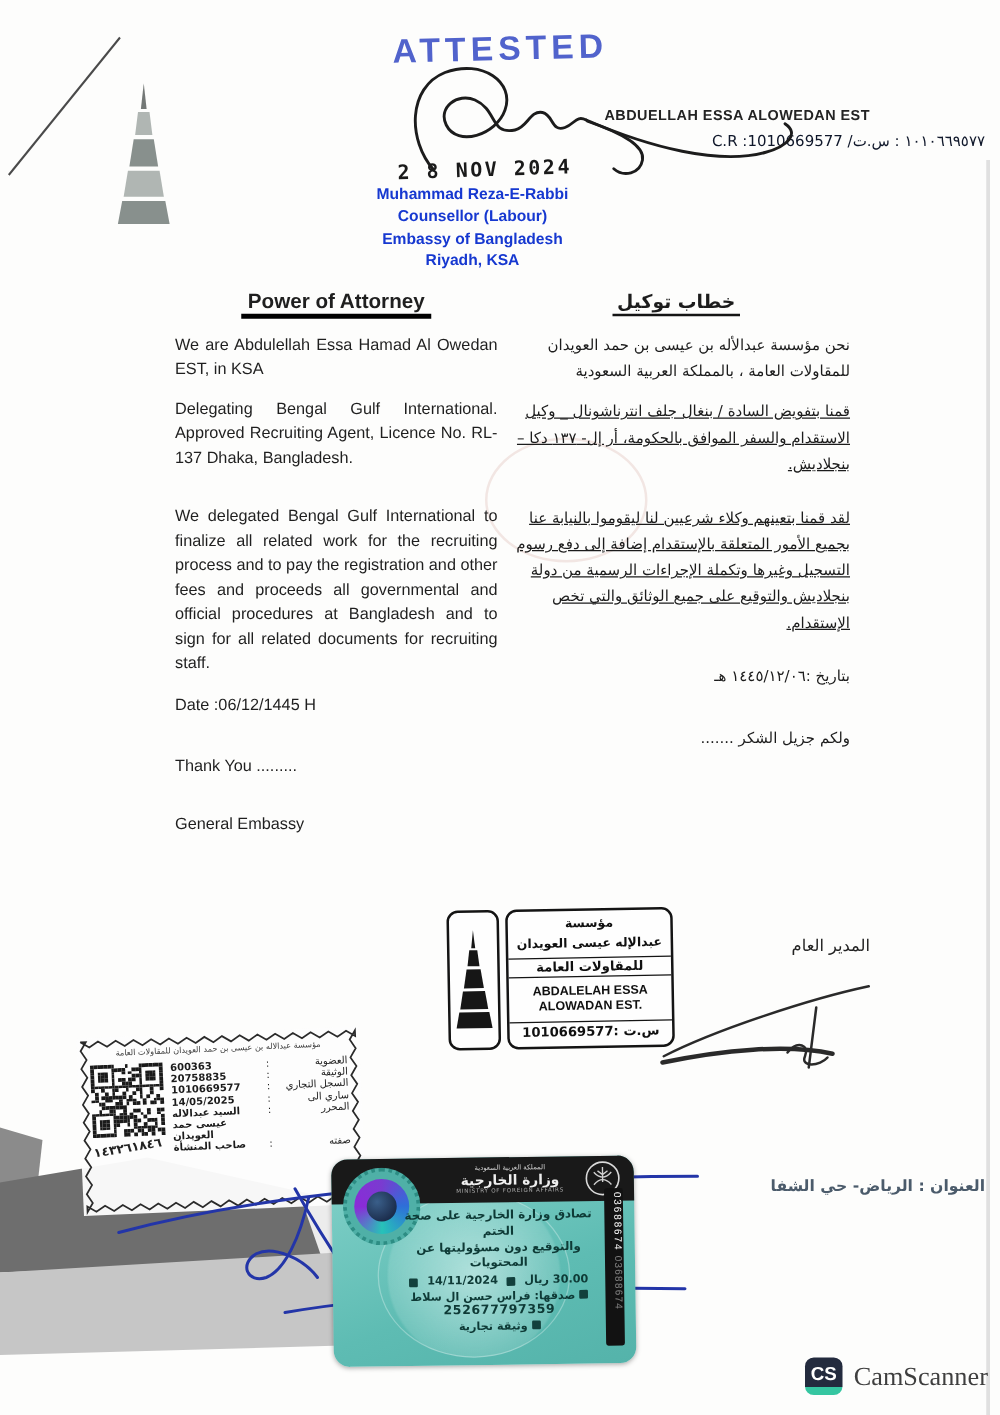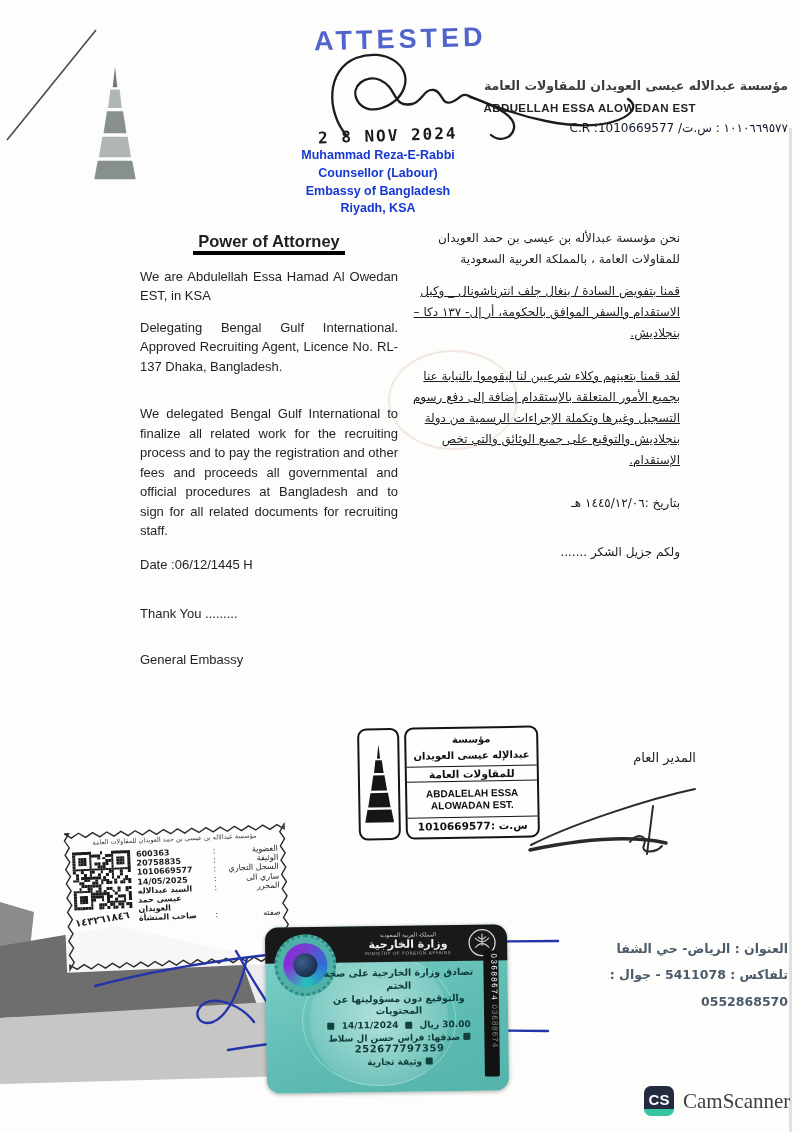--- a/index.html
+++ b/index.html
@@ -157,36 +157,36 @@
   <div class="abs attested">ATTESTED</div>
   <div class="abs date-stamp">2 8 NOV 2024</div>
   <div class="abs officer">
     <div>Muhammad Reza-E-Rabbi</div>
     <div>Counsellor (Labour)</div>
     <div>Embassy of Bangladesh</div>
     <div>Riyadh, KSA</div>
   </div>
 
   <div class="abs letterhead">
-    <div class="lh-ar">مؤسسة عبدالاله عيسى العويدان للمقاولات العامة</div>
     <div class="lh-en">ABDUELLAH ESSA ALOWEDAN EST</div>
     <div class="lh-cr" dir="ltr">C.R :1010669577 /١٠١٠٦٦٩٥٧٧ : س.ت</div>
   </div>
 
   <div class="abs col-en">
     <div class="title"><span>Power of Attorney</span></div>
     <p>We are Abdulellah Essa Hamad Al Owedan EST, in KSA</p>
     <p class="gap-lg">Delegating Bengal Gulf International. Approved Recruiting Agent, Licence No. RL-137 Dhaka, Bangladesh.</p>
     <p class="p3">We delegated Bengal Gulf International to finalize all related work for the recruiting process and to pay the registration and other fees and proceeds all governmental and official procedures at Bangladesh and to sign for all related documents for recruiting staff.</p>
     <p class="date-line">Date :06/12/1445 H</p>
     <p class="thanks">Thank You .........</p>
     <p>General Embassy</p>
   </div>
 
   <div class="abs col-ar">
+    <div class="title"><span>خطاب توكيل</span></div>
     <p>نحن مؤسسة عبدالأله بن عيسى بن حمد العويدان للمقاولات العامة ، بالمملكة العربية السعودية</p>
     <p class="gap-lg">قمنا بتفويض السادة / بنغال جلف انترناشونال _ وكيل الاستقدام والسفر الموافق بالحكومة، أر إل- ١٣٧ دكا – بنجلاديش.</p>
     <p class="gap-lg">لقد قمنا بتعينهم وكلاء شرعيين لنا ليقوموا بالنيابة عنا بجميع الأمور المتعلقة بالإستقدام إضافة إلى دفع رسوم التسجيل وغيرها وتكملة الإجراءات الرسمية من دولة بنجلاديش والتوقيع على جميع الوثائق والتي تخص الإستقدام.</p>
     <p class="date-line">بتاريخ :١٤٤٥/١٢/٠٦ هـ</p>
     <p>ولكم جزيل الشكر .......</p>
   </div>
   <div class="abs ar-signoff">المدير العام</div>
 
   <div class="abs cstamp">
     <div class="cs-left">
@@ -761,21 +761,20 @@
       </div>
     </div>
     <div class="serial">
       <span>03688674</span>
       <span class="faint">03688674</span>
     </div>
   </div>
 
   <div class="abs footer">
     <div>العنوان : الرياض- حي الشفا</div>
-    <div>تلفاكس : 5411078 - جوال : 0552868570</div>
   </div>
 
   <div class="abs cams">
     <div class="cs-badge">CS</div>
     <div class="cs-label">CamScanner</div>
   </div>
 
 </div>
 
 </body></html>

